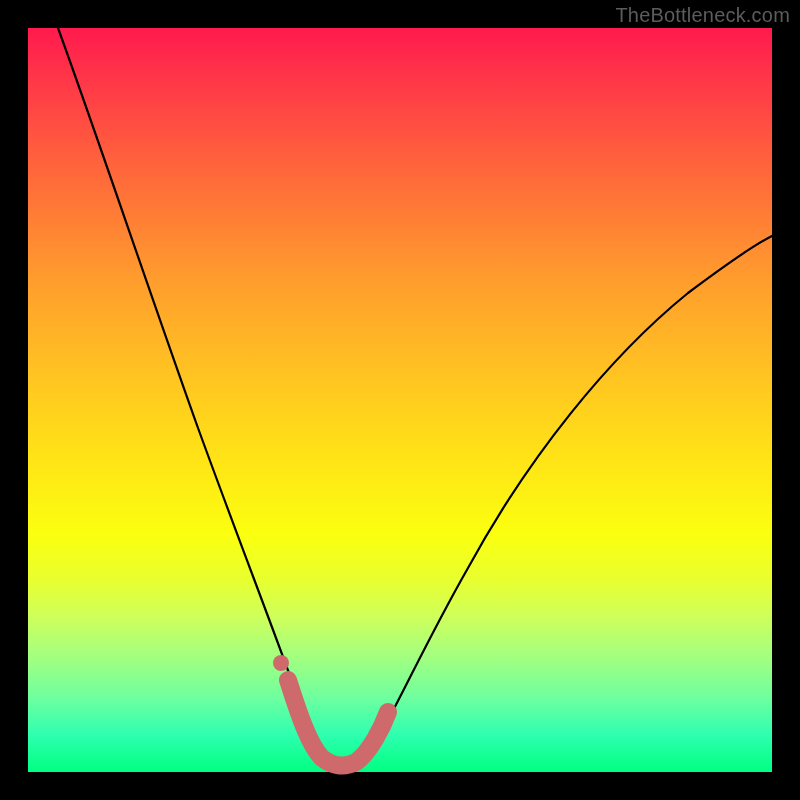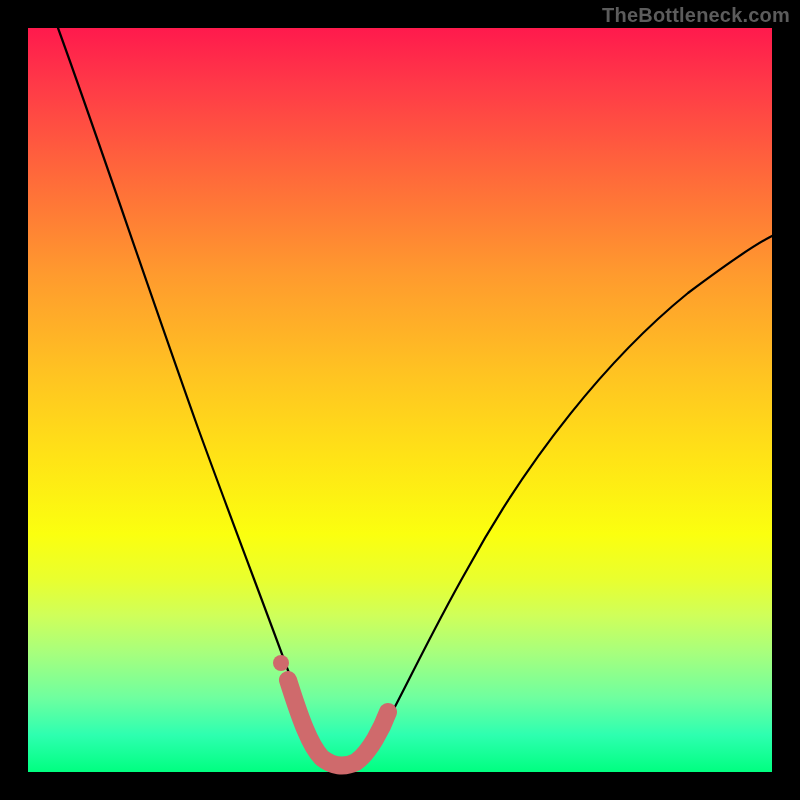--- a/index.html
+++ b/index.html
@@ -33,21 +33,21 @@
       #2effb0 95%,
       #00ff80 100%
     );
   }
   .watermark {
     position: absolute;
     top: 4px;
     right: 10px;
     color: #5c5c5c;
     font-size: 20px;
-    font-weight: 700;
+    font-weight: 400;
     letter-spacing: 0.2px;
     user-select: none;
   }
   svg.curve {
     position: absolute;
     left: 0;
     top: 0;
     width: 744px;
     height: 744px;
     overflow: visible;

